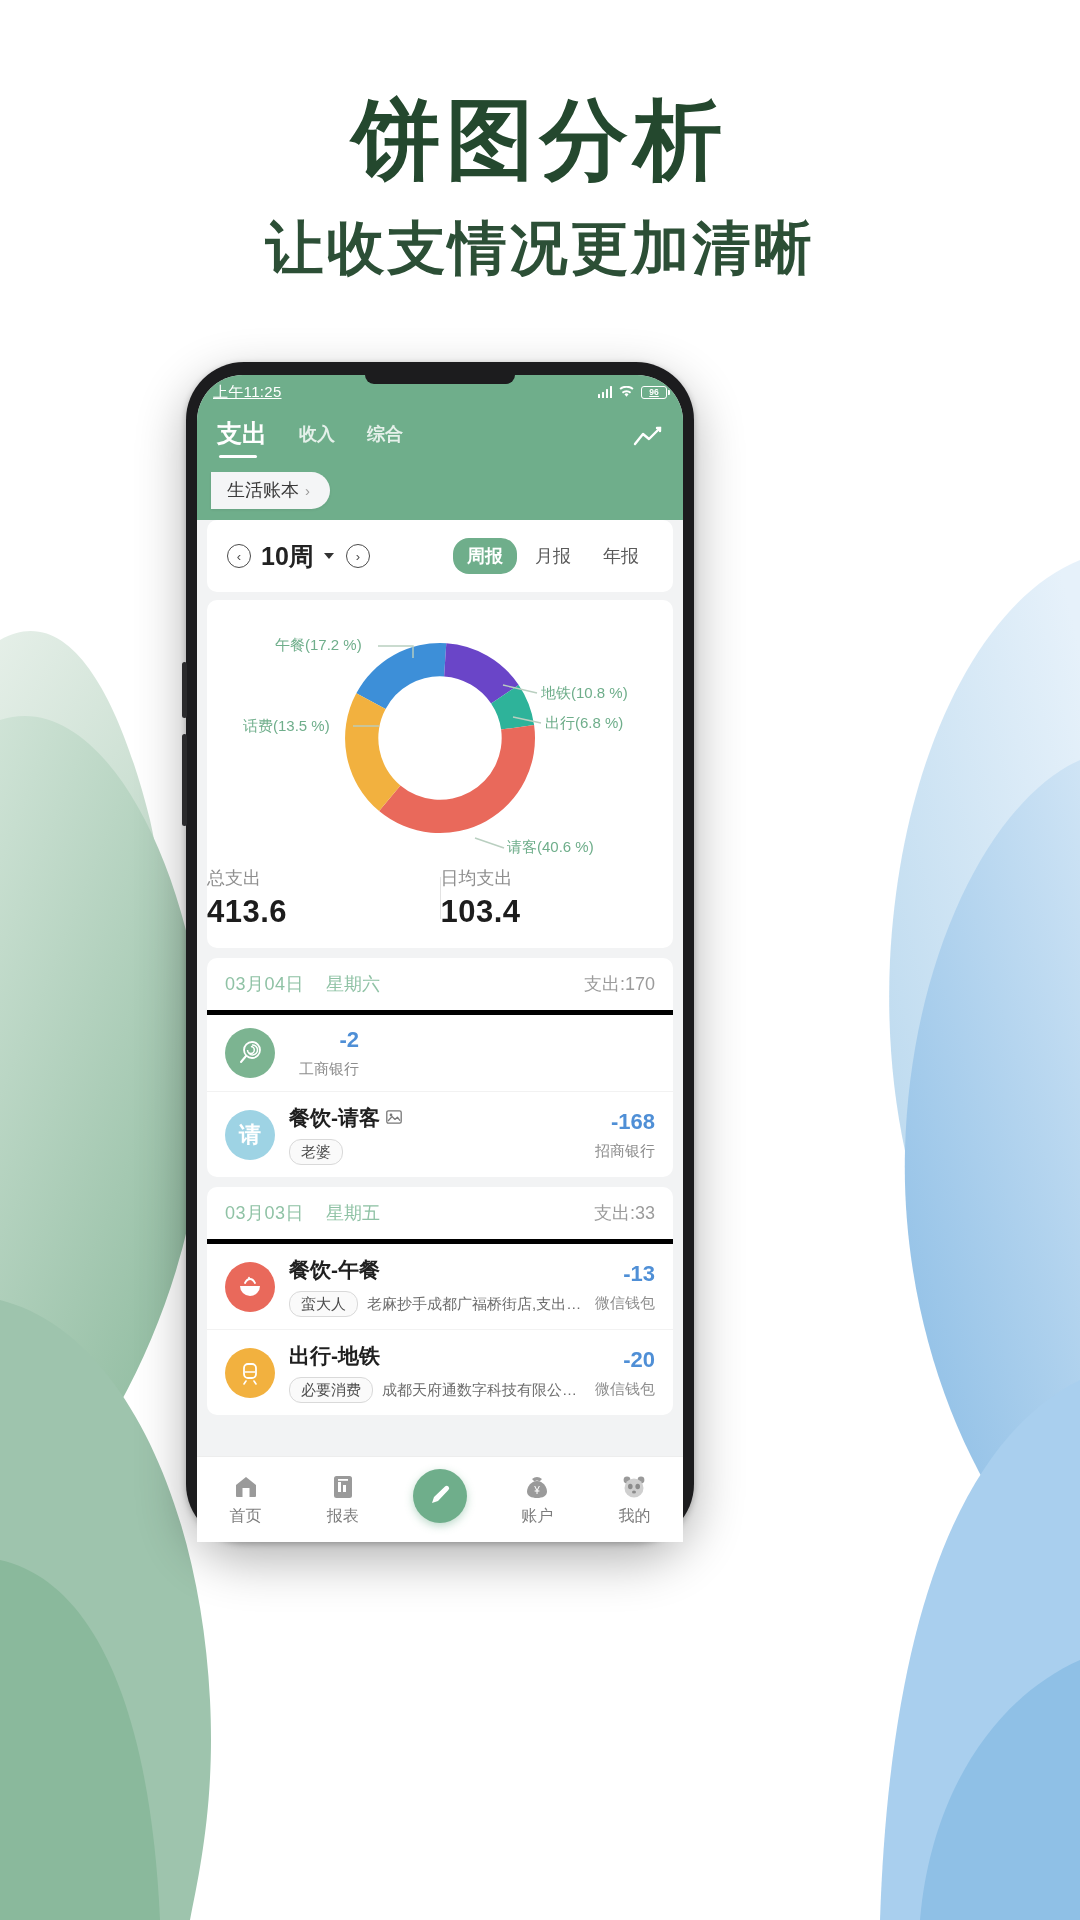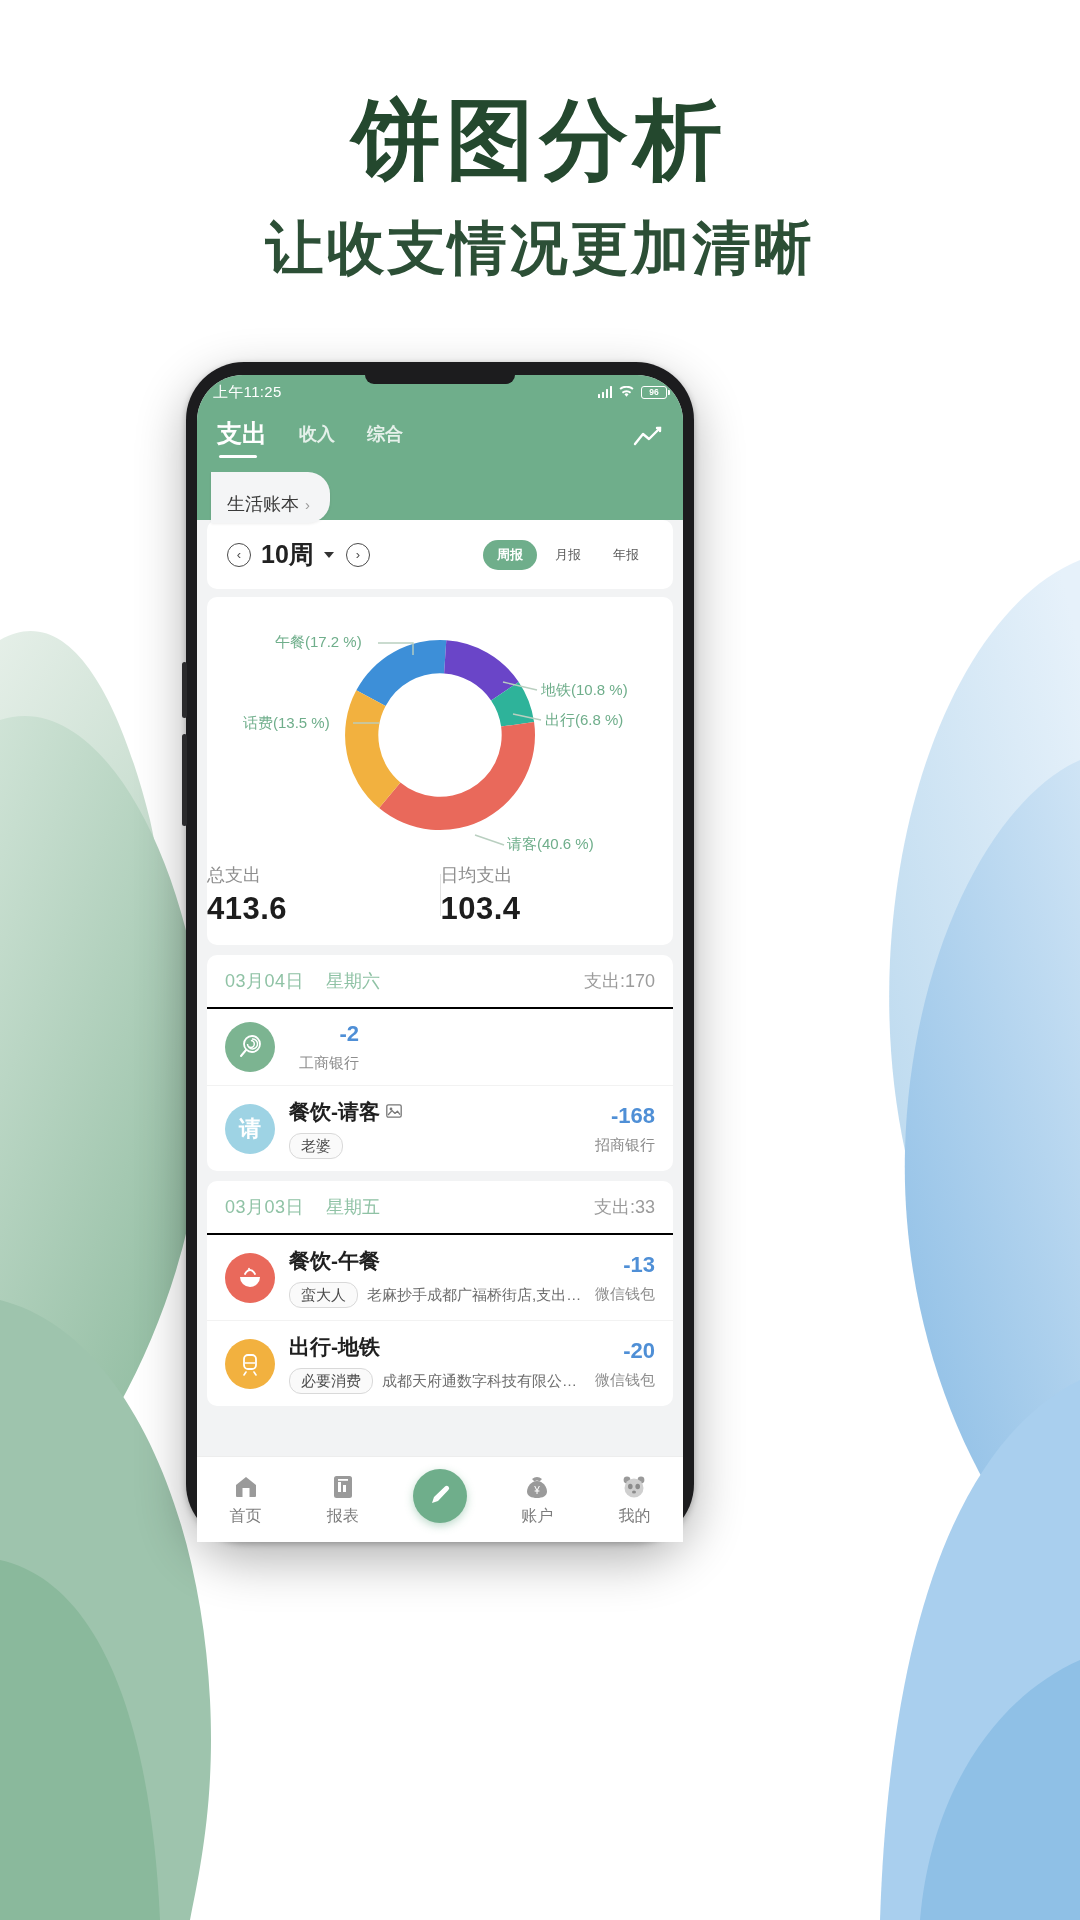--- a/index.html
+++ b/index.html
@@ -42,21 +42,21 @@
     border-radius:46px 46px 0 0; overflow:hidden;
   }
   .notch {
     position:absolute; left:50%; transform:translateX(-50%); top:0;
     width:150px; height:9px; background:#1c1c1e; border-radius:0 0 9px 9px; z-index:40;
   }
 
   
   .statusbar {
     height:34px; background:#6fae8b; display:flex; align-items:center;
-    padding:0 16px; color:#ffffff; font-size:15px; position:relative; z-index:30;
+    padding:0 16px; color:#ffffff; font-size:15px; position:relative; z-index:30;text-decoration:underline;
   }
   .sb-time { font-weight:500; letter-spacing:.3px; }
   .sb-right { margin-left:auto; display:flex; align-items:center; gap:7px; }
   .sig { display:flex; align-items:flex-end; gap:1.5px; height:12px; }
   .sig i { display:block; width:2.4px; background:#fff; border-radius:.5px; }
   .sig i:nth-child(1){height:4px} .sig i:nth-child(2){height:6px}
   .sig i:nth-child(3){height:9px} .sig i:nth-child(4){height:12px}
   .wifi { width:15px; height:12px; position:relative; }
   .wifi svg { display:block; }
   .batt {
@@ -81,59 +81,59 @@
   .tab.active:after {
     content:""; position:absolute; left:2px; bottom:0; width:38px; height:3.5px;
     background:#ffffff; border-radius:2px;
   }
   .chart-ic { margin-left:auto; width:30px; height:26px; }
 
   
   .ledger-band { background:#6fae8b; height:48px; position:relative; z-index:15; }
   .ledger-chip {
     position:absolute; left:14px; top:0px; background:#f4f5f6;
-    border-radius:0 22px 22px 0; padding:20px 20px 7px 16px;
+    border-radius:0 22px 22px 0; padding:6px 20px 7px 16px;
     font-size:18px; color:#3a3a3a; display:flex; align-items:center; gap:6px;
     box-shadow:0 1px 3px rgba(0,0,0,.07);
   }
   .chip-arrow { color:#9a9a9a; font-size:15px; }
 
   .scrollarea { background:#f2f3f4; }
   .period {
     display:flex; align-items:center; padding:18px 20px; border-radius:10px;
     background:#ffffff; margin:0 10px;
   }
   .circ-btn {
     width:24px; height:24px; border:1.6px solid #4b4b4b; border-radius:50%;
     display:flex; align-items:center; justify-content:center; color:#4b4b4b; font-size:13px;
   }
   .period-label { font-size:25px; font-weight:bold; color:#222; margin:0 10px; }
   .caret { width:0;height:0;border-left:5px solid transparent;border-right:5px solid transparent;
            border-top:6px solid #333; margin-right:12px; }
   .seg { margin-left:auto; display:flex; align-items:center; gap:4px; }
-  .seg-item { font-size:13px; color:#5a5a5a; padding:6px 14px; border-radius:16px;font-family:Liberation Serif, serif; }
+  .seg-item { font-size:18px; color:#5a5a5a; padding:6px 14px; border-radius:16px;font-family:Liberation Serif, serif; }
   .seg-item.active { background:#6fae8b; color:#ffffff; font-weight:bold; }
 
   
   .donut-card { background:#ffffff; margin:8px 10px 0 10px; border-radius:10px; padding:10px 0 18px 0; }
   .donut-wrap { position:relative; width:466px; height:250px; }
   .donut-wrap svg { position:absolute; left:0; top:0; }
   .dlabel { position:absolute; font-size:15px; color:#6fae8b; white-space:nowrap; }
 
   .totals { display:flex; align-items:center; padding-top:6px; }
   .tot { flex:1; text-align:left; }
   .tot-k { font-size:18px; color:#8e8e8e; }
   .tot-v { font-size:31px; font-weight:bold; color:#1d1d1d; margin-top:4px; letter-spacing:.5px; }
   .tot-div { width:1px; height:42px; background:#e2e2e2; }
 
   
   .group { background:#ffffff; margin:10px 10px 0 10px; border-radius:10px; overflow:hidden; }
   .grp-head {
     display:flex; align-items:center; padding:14px 18px; font-size:18px; color:#8fc2a5;
-    border-bottom:2px solid #000000;
+    border-bottom:5px solid #000000;
   }
   .grp-date { letter-spacing:.5px; }
   .grp-week { margin-left:22px; }
   .grp-sum { margin-left:auto; color:#9b9b9b; }
   .txn { display:flex; align-items:center; padding:12px 18px; border-bottom:1px solid #f2f2f2; }
   .txn:last-child { border-bottom:none; }
   .avatar {
     width:50px; height:50px; border-radius:50%; flex:none; margin-right:14px;
     display:flex; align-items:center; justify-content:center; color:#ffffff;
     font-size:22px; font-weight:bold;

